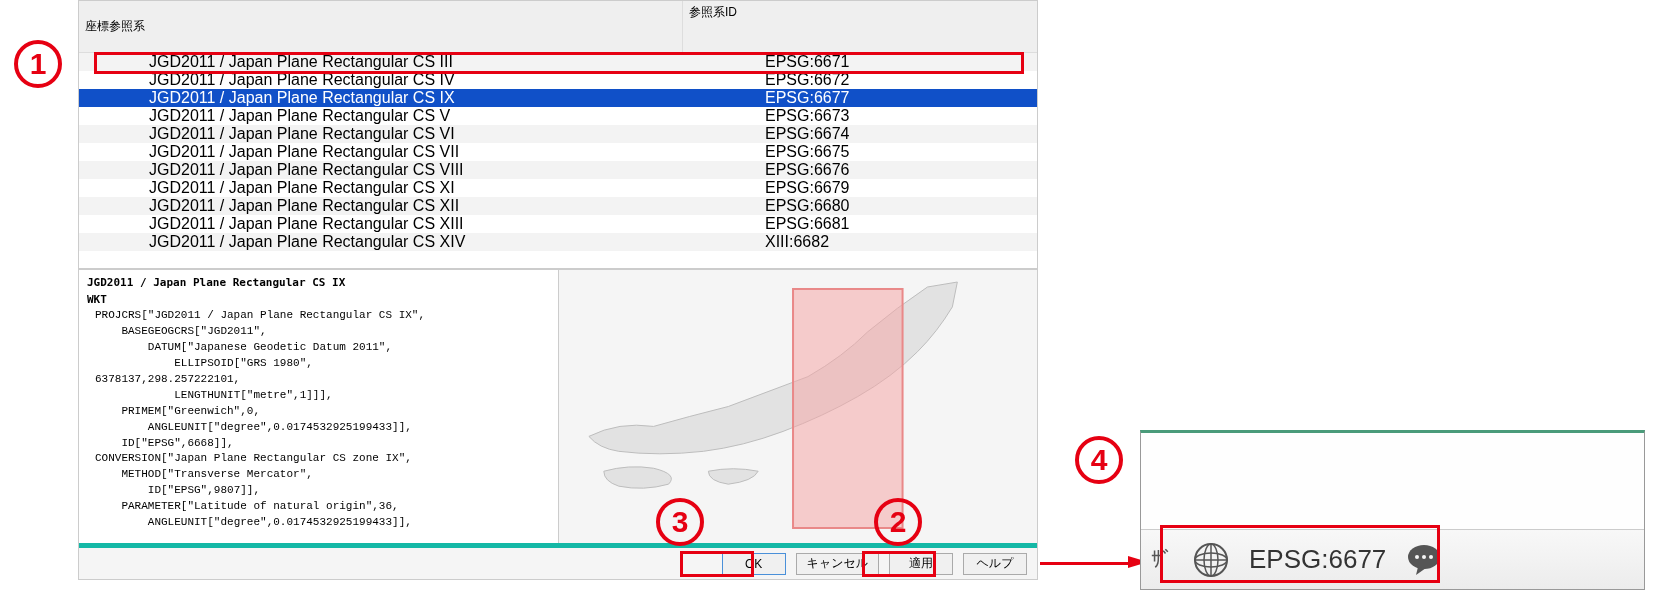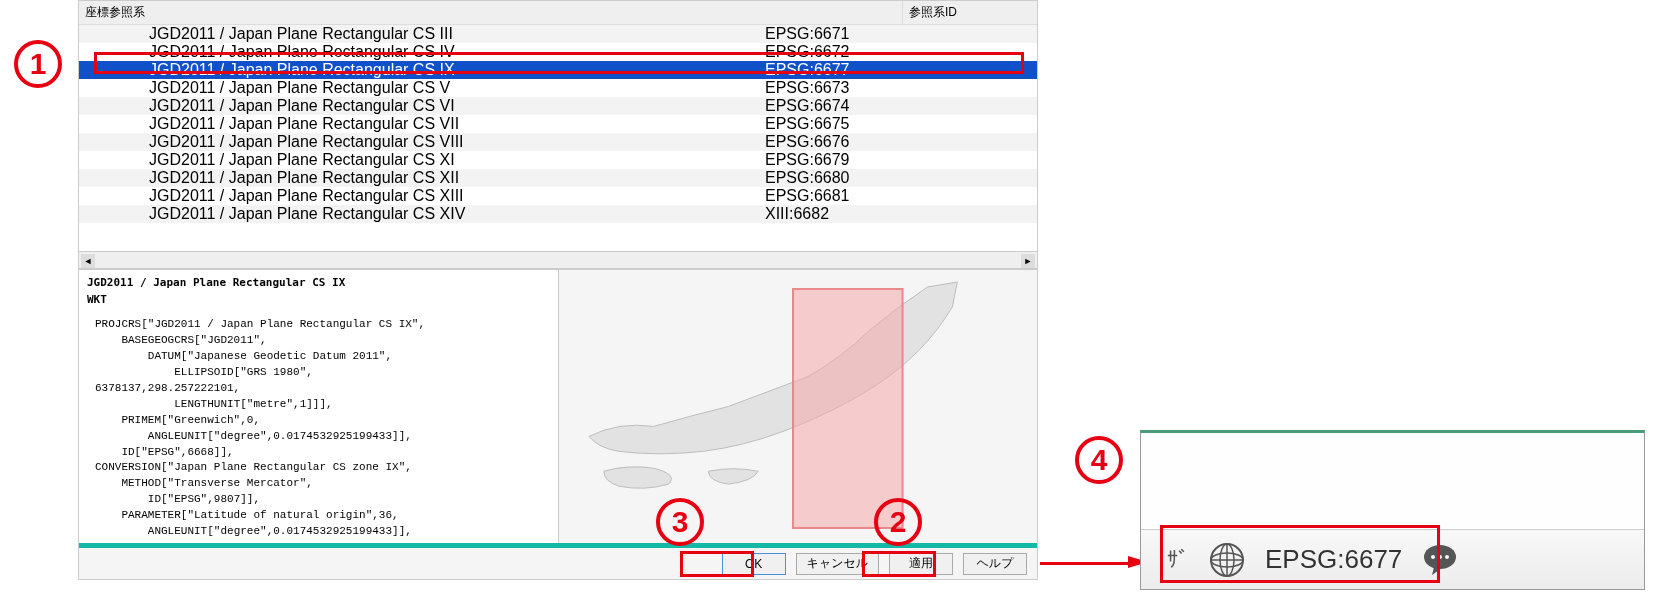--- a/index.html
+++ b/index.html
@@ -29,22 +29,22 @@
     border-bottom: 1px solid #ccc;
     position: relative;
   }
   .table-header {
     display: flex;
     background: #efefef;
     border-bottom: 1px solid #ddd;
     font-size: 12px;
   }
   .table-header .col1 {
-    width: 824px;
-    padding: 3px 6px;
+    width: 604px;
+    padding: 17px 6px;
     border-right: 1px solid #ddd;
   }
   .table-header .col2 {
     flex: 1;
     padding: 3px 6px;
   }
   .table-body {
     height: 226px;
     overflow-y: hidden;
   }
@@ -89,21 +89,21 @@
     overflow: hidden;
   }
   .wkt-panel {
     width: 480px;
     padding: 6px 8px;
     font-size: 11px;
     overflow-y: auto;
     border-right: 1px solid #ccc;
   }
   .wkt-title { font-weight: bold; margin-bottom: 4px; font-family: "MS Gothic", monospace; }
-  .wkt-label { font-weight: bold; margin-bottom: 11px; font-family: "MS Gothic", monospace; }
+  .wkt-label { font-weight: bold; margin-bottom: 2px; font-family: "MS Gothic", monospace; }
   .wkt-content {
     font-family: "MS Gothic", "Courier New", monospace;
     white-space: pre-wrap;
     font-size: 11px;
     line-height: 1.45;
     padding-left: 8px;
   }
   .map-panel {
     flex: 1;
     position: relative;
@@ -319,21 +319,21 @@
 
 <div class="anno" style="left:1075px; top:436px;">
     <span>4</span>
   </div>
 
 <div class="arrow-line" style="left:1040px; top:562px; width:90px;"></div>
 <div class="arrow-right" style="left:1128px; top:556px;"></div>
 
 <div class="callout">
   <div class="status-strip">
-    <span style="font-size:22px;color:#555;margin-left:16px;">ｻﾞ</span>
+    <span style="font-size:22px;color:#555;">ｻﾞ</span>
     <svg class="globe-icon" viewBox="0 0 40 40">
       <circle cx="20" cy="20" r="16" fill="none" stroke="#555" stroke-width="2"></circle>
       <ellipse cx="20" cy="20" rx="16" ry="7" fill="none" stroke="#555" stroke-width="1.5"></ellipse>
       <ellipse cx="20" cy="20" rx="7" ry="16" fill="none" stroke="#555" stroke-width="1.5"></ellipse>
       <line x1="4" y1="20" x2="36" y2="20" stroke="#555" stroke-width="1.5"></line>
       <line x1="20" y1="4" x2="20" y2="36" stroke="#555" stroke-width="1.5"></line>
     </svg>
     <span class="status-text">EPSG:6677</span>
     <svg class="bubble-icon" viewBox="0 0 40 40">
       <ellipse cx="20" cy="17" rx="16" ry="12" fill="#555"></ellipse>

